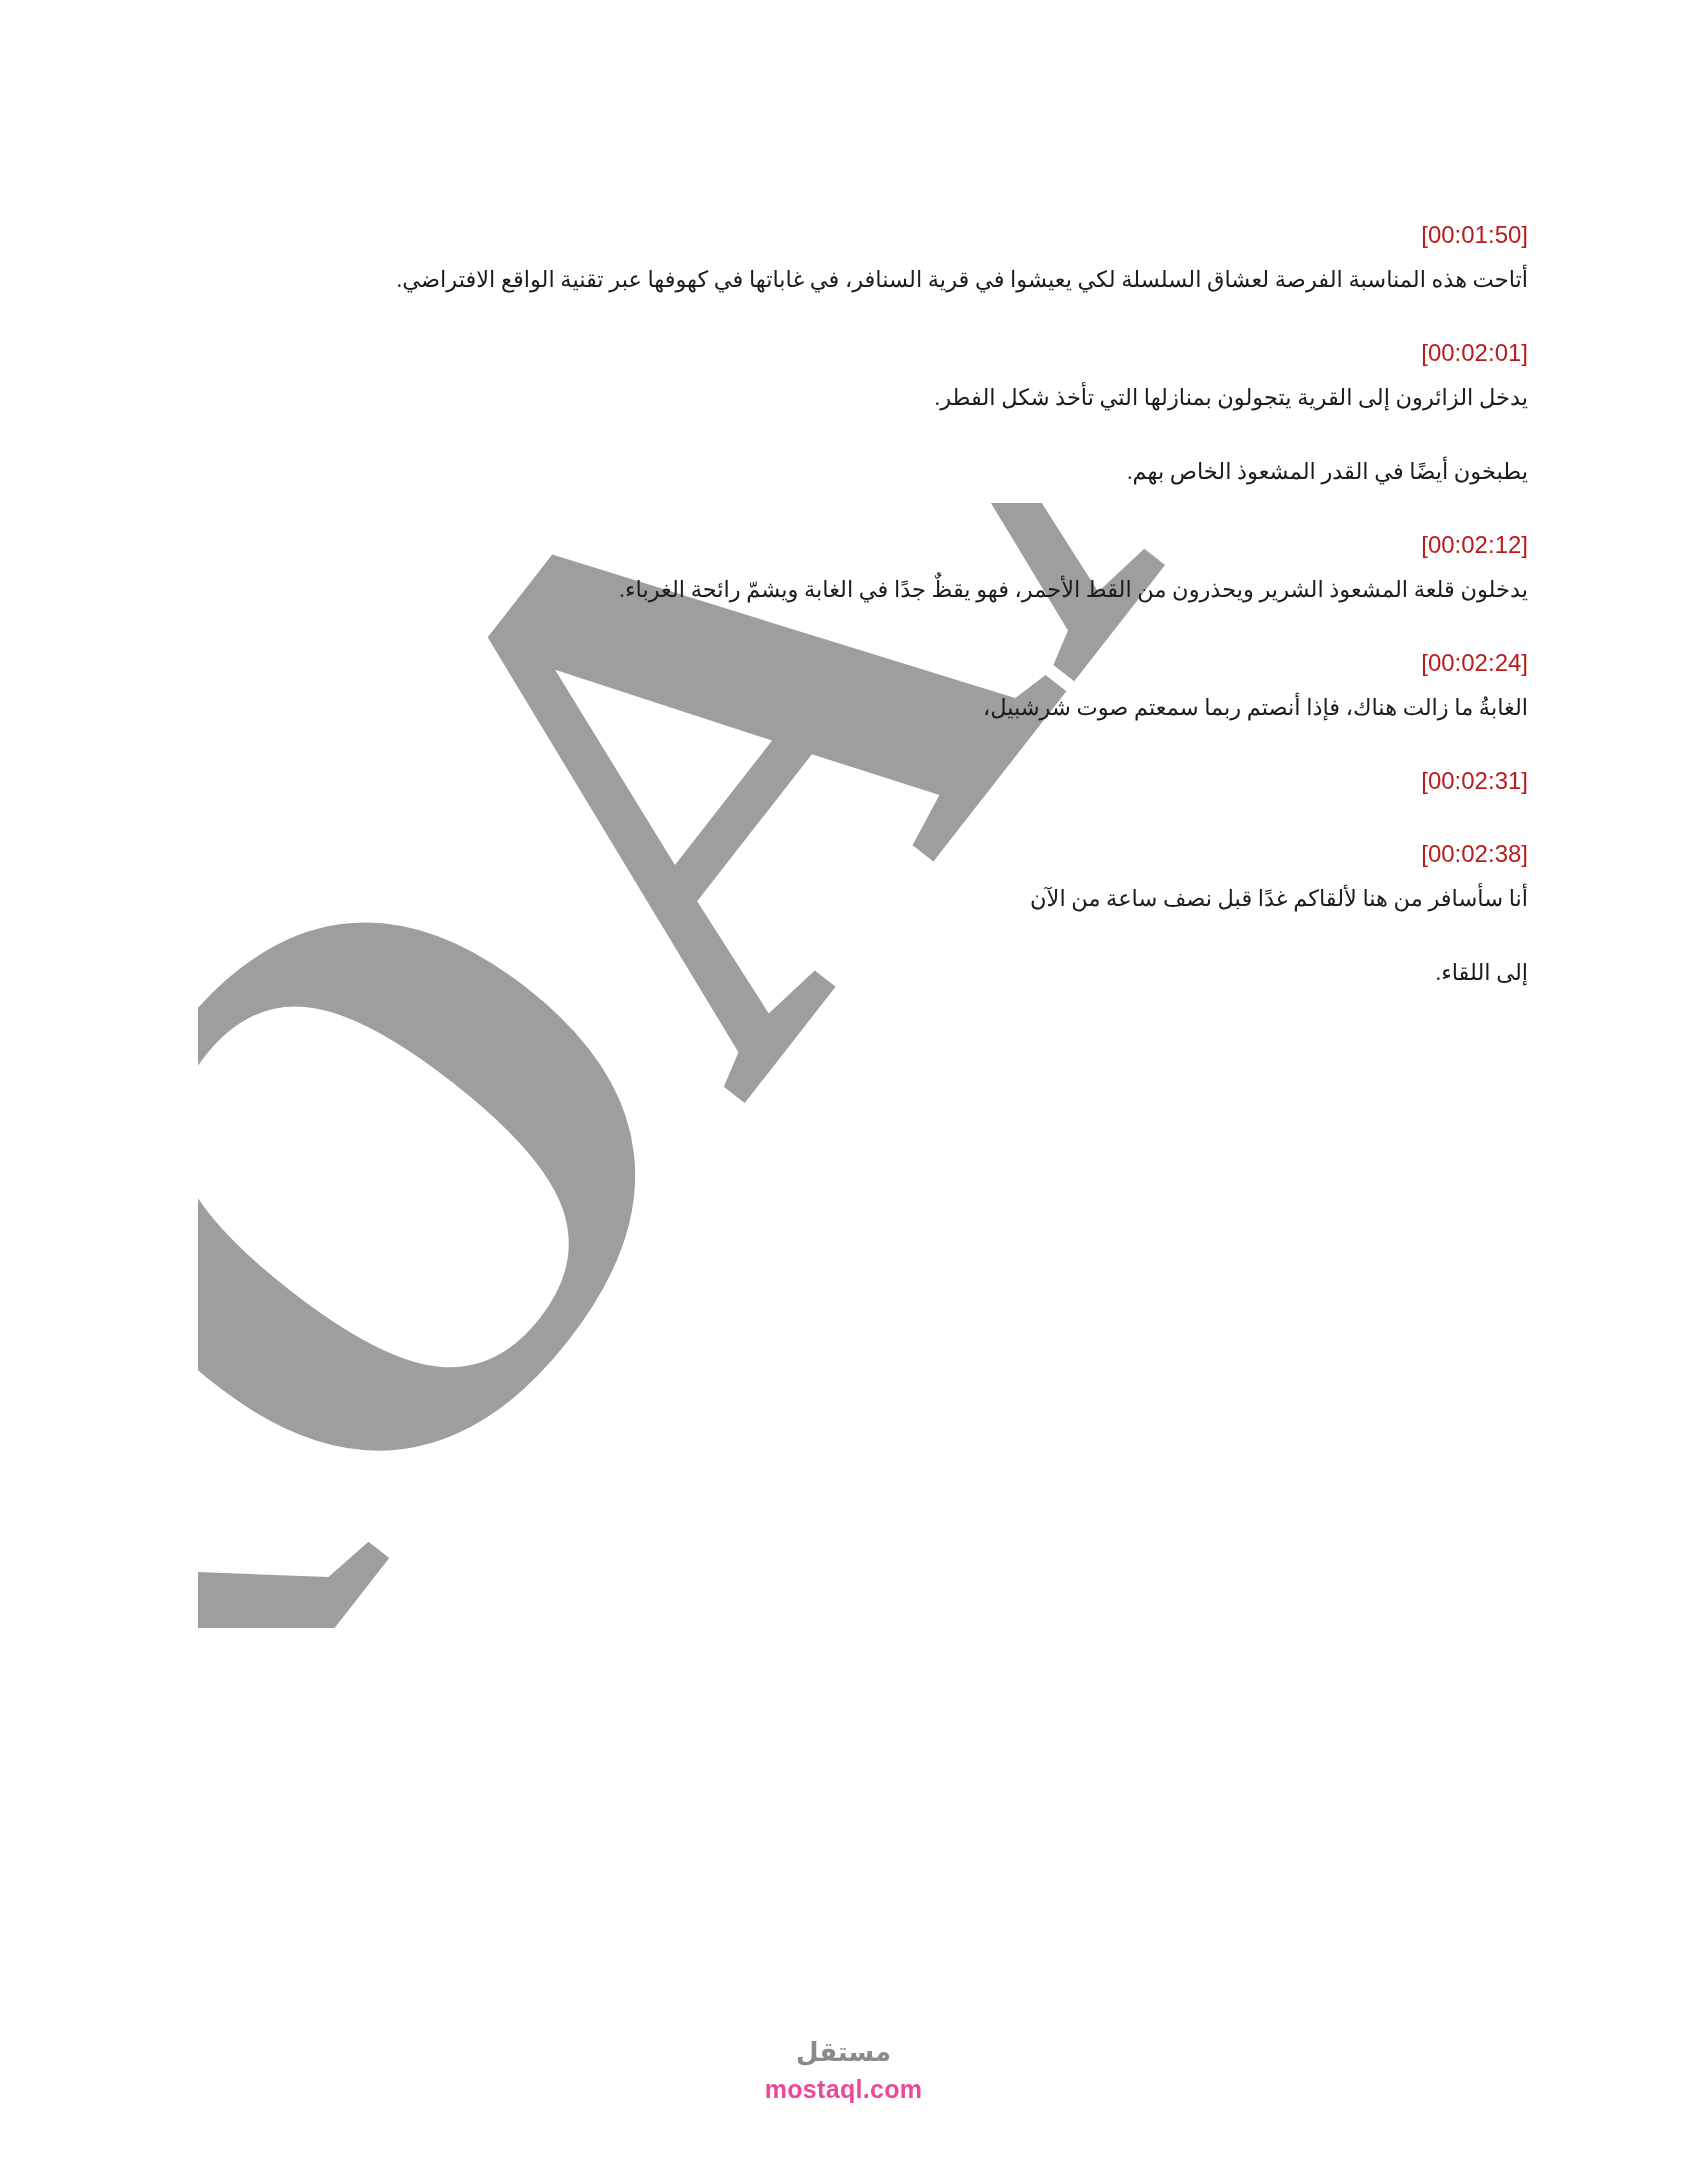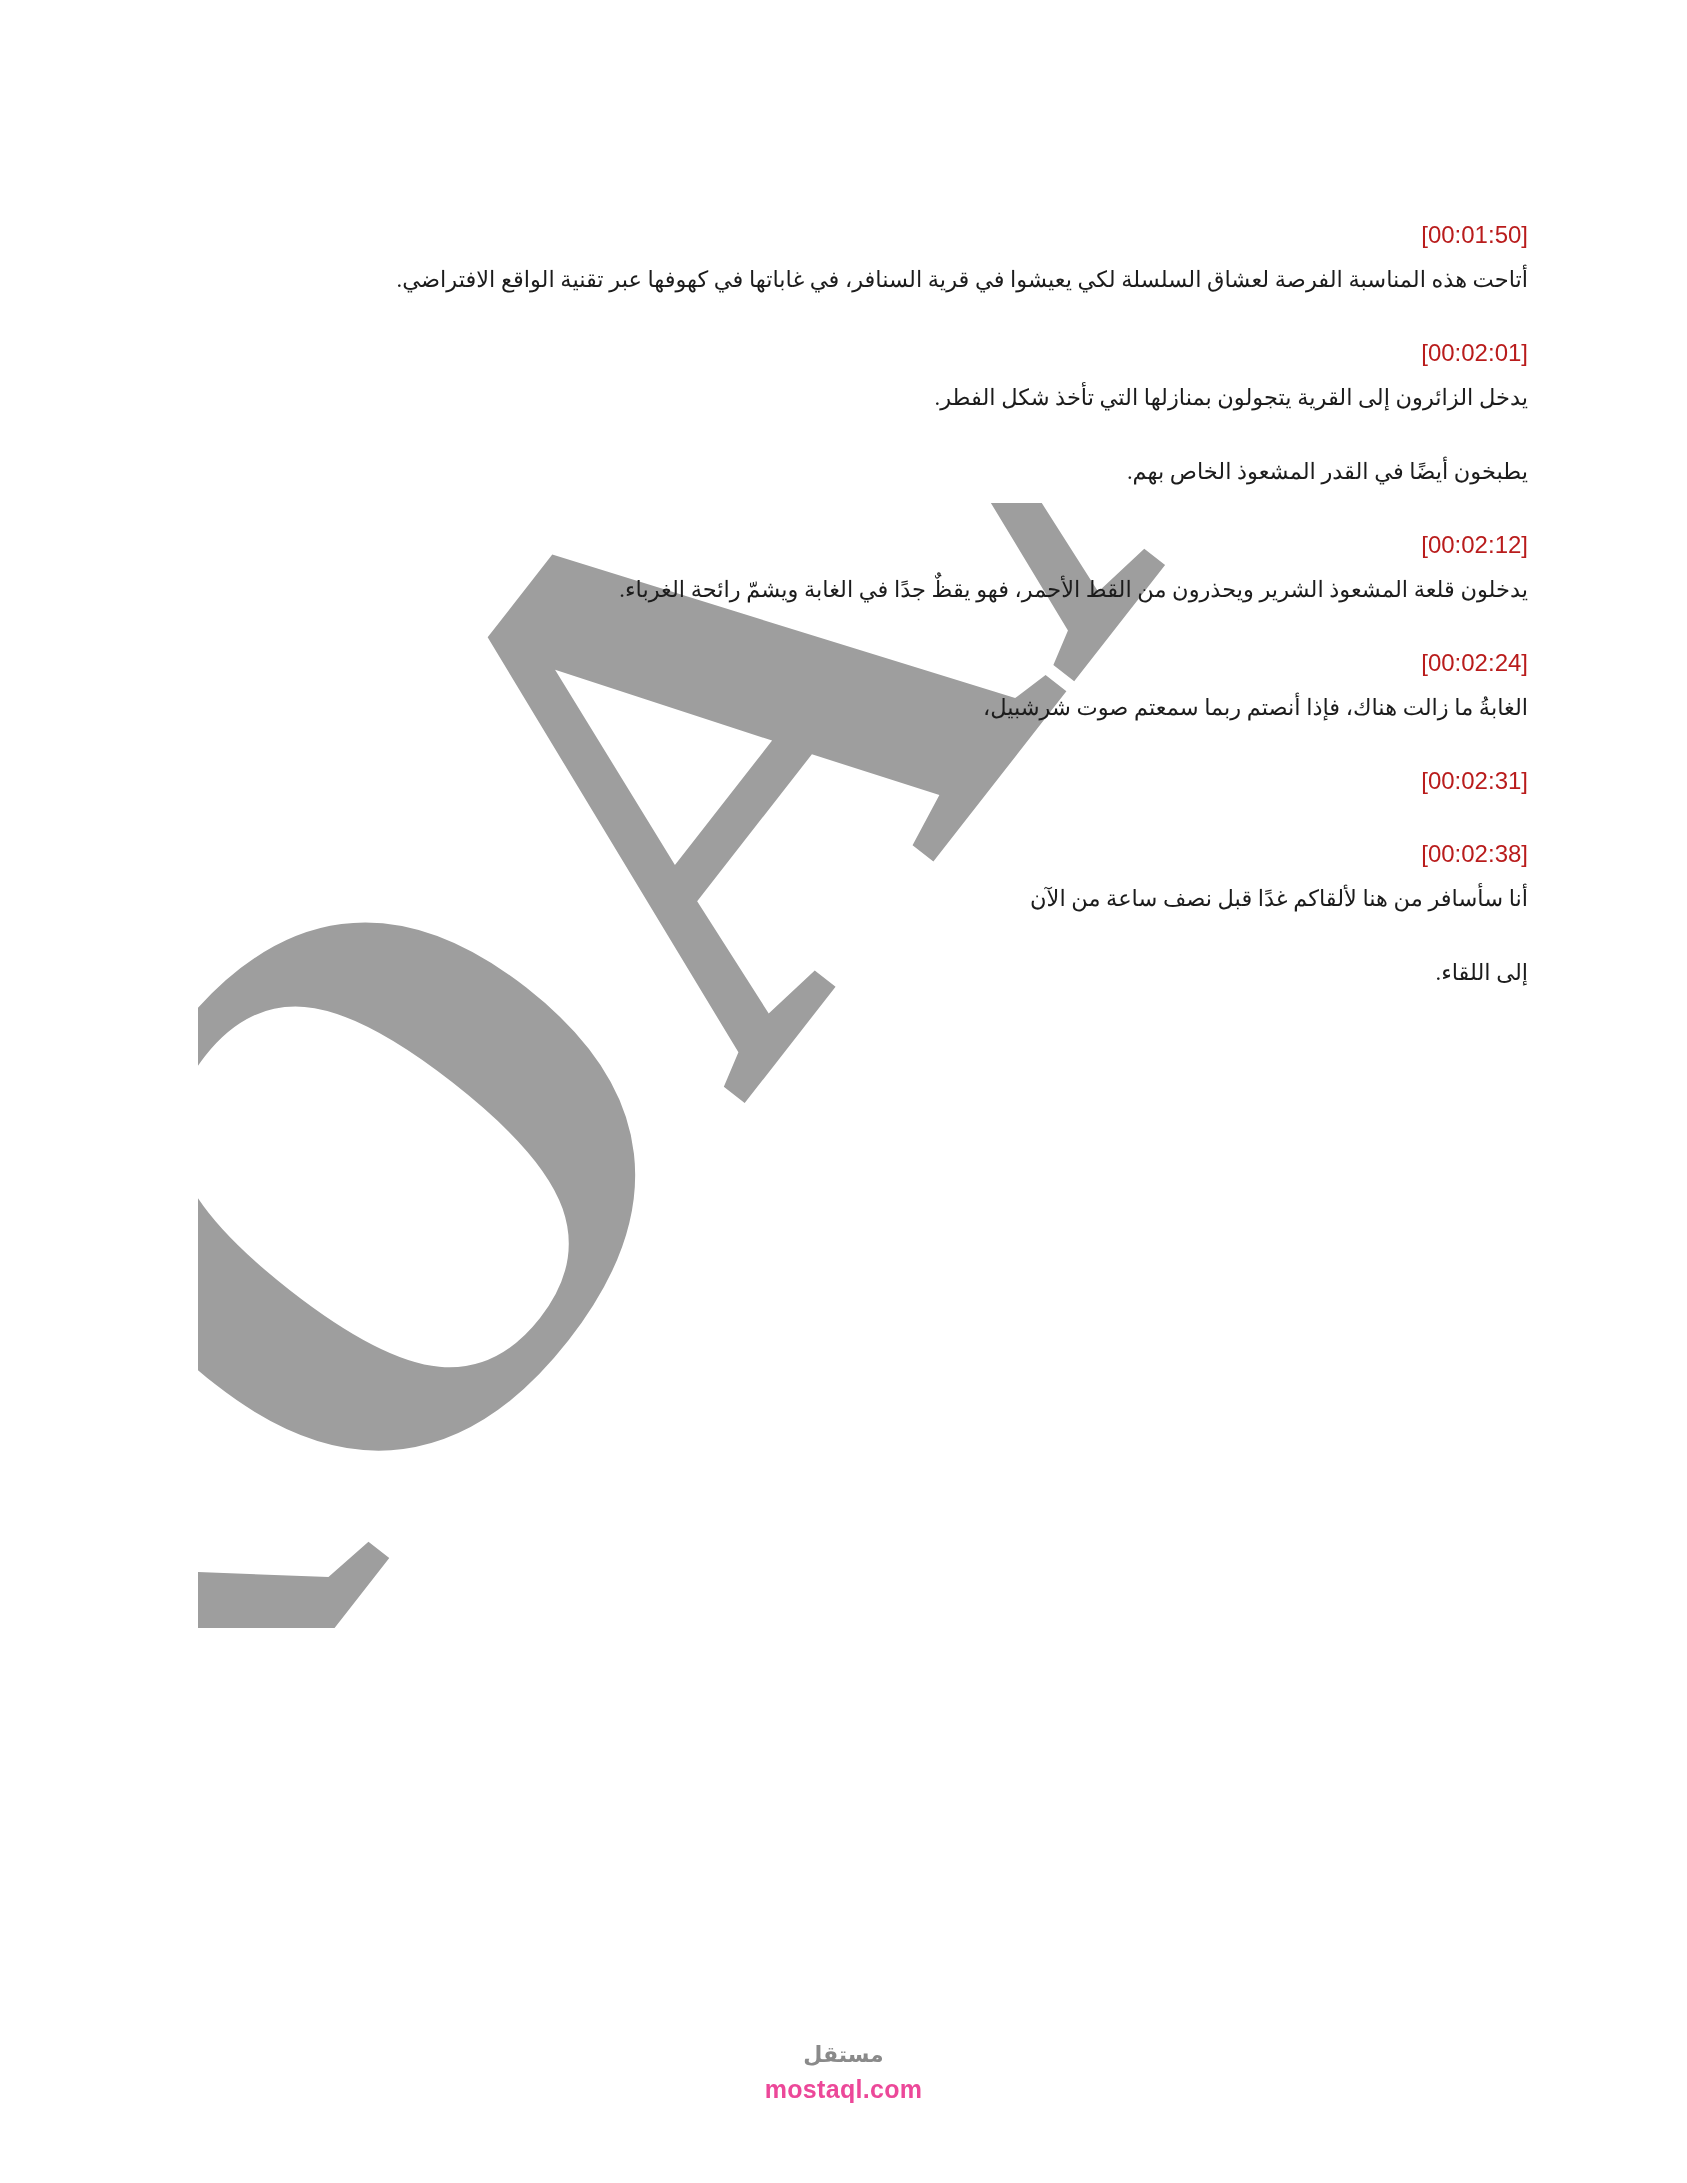--- a/index.html
+++ b/index.html
@@ -71,21 +71,21 @@
   .footer {
     position: absolute;
     left: 0;
     right: 0;
     bottom: 79px;
     text-align: center;
     z-index: 3;
   }
   .footer-mark {
     font-family: "DejaVu Sans", sans-serif;
-    font-size: 22px;
+    font-size: 26px;
     font-weight: bold;
     color: #8a8a8a;
     letter-spacing: 0.7px;
     display: block;
     line-height: 1.1;
     direction: rtl;
   }
   .footer-url {
     font-family: "Liberation Sans", sans-serif;
     font-size: 25px;

